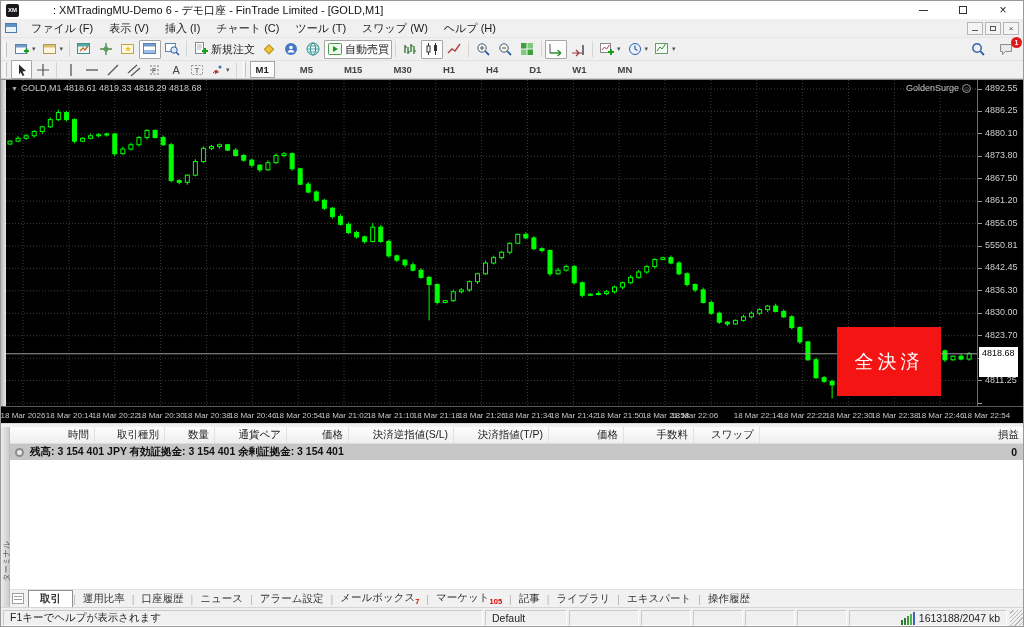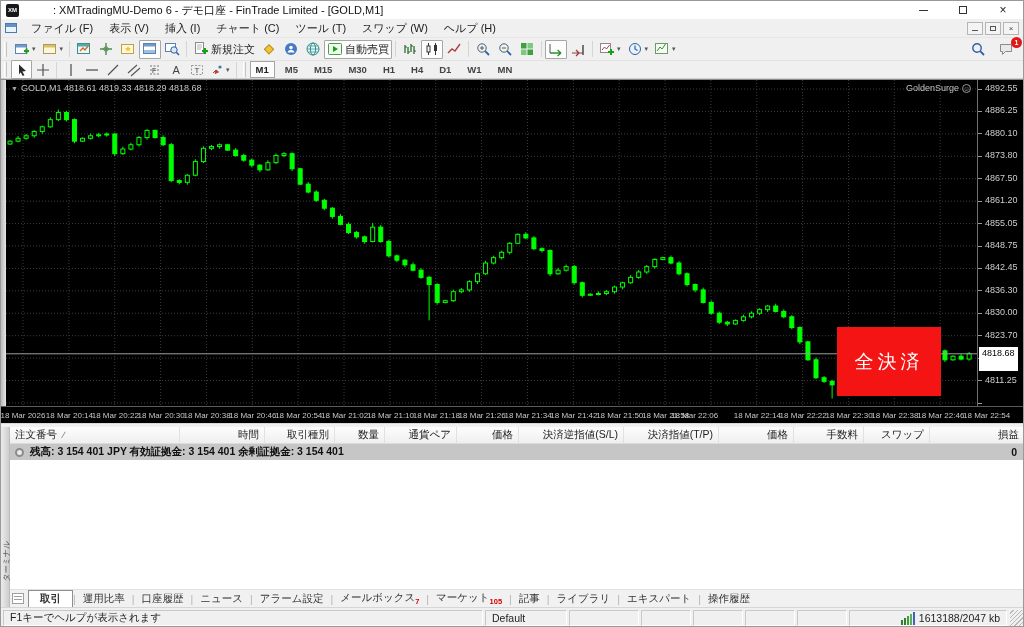--- a/index.html
+++ b/index.html
@@ -40,21 +40,21 @@
   .tf-btn { height:17px; padding:0 5px; font-size:9.5px; color:#444; border:1px solid transparent; display:flex; align-items:center; font-weight:bold; }
   .tf-btn.pressed { border-color:#a6a6a6; background:#fcfcfc; color:#222; }
 
   
   .chart-region { position:absolute; top:78px; left:0; width:1024px; height:344px; background:#000; border-top:1px solid #8a8a8a; }
   .chart-left-edge { position:absolute; left:0; top:0; width:5px; height:344px; background:linear-gradient(90deg,#b9b9b9,#e7e7e7); }
   #plot { position:absolute; left:5px; top:0; width:971px; height:326px; }
   .price-axis { position:absolute; left:976px; top:0; width:48px; height:326px; background:#000; border-left:1px solid #6f6f6f; }
   .ptick { position:absolute; left:7px; font-size:9px; color:#cdcdcd; white-space:nowrap; font-family:"Liberation Sans",sans-serif; }
   .ptick-mark { position:absolute; left:0; width:4px; height:1px; background:#9a9a9a; }
-  .pcur { position:absolute; left:1px; height:24px; line-height:13px; background:#fff; color:#000; font-size:9px; padding:0 3px; z-index:3; }
+  .pcur { position:absolute; left:1px; height:30px; line-height:13px; background:#fff; color:#000; font-size:9px; padding:0 3px; z-index:3; }
   .time-axis { position:absolute; left:0; top:326px; width:1024px; height:18px; background:#000; border-top:1px solid #5a5a5a; }
   .tlabel { position:absolute; top:4px; width:46px; text-align:center; font-size:8px; color:#c6c6c6; white-space:nowrap; }
   .ohlc-label { position:absolute; left:10px; top:3px; font-size:9px; color:#c4c4c4; z-index:2; }
   .ohlc-label .tri { font-size:7px; color:#9f9f9f; margin-right:3px; }
   .ea-label { position:absolute; right:54px; top:3px; font-size:9px; color:#c4c4c4; z-index:2; display:flex; align-items:center; gap:3px; }
   .ea-smiley { width:9px; height:9px; border:1px solid #9a9a9a; border-radius:50%; color:#9a9a9a; font-size:7px; line-height:7px; text-align:center; }
   .close-all { position:absolute; left:836px; top:247px; width:104px; height:69px; background:#f41414; border:none; color:#fff; font-size:19px; letter-spacing:4px; z-index:5; display:flex; align-items:center; justify-content:center; cursor:pointer; font-family:"Liberation Sans",sans-serif; }
 
   
   .splitter { position:absolute; top:422px; left:0; width:1024px; height:4px; background:#f0f0f0; border-top:1px solid #d9d9d9; }
@@ -367,21 +367,21 @@
     </span>
     <span class="tb-btn">
       <svg width="14" height="14">
           <path d="M3 10l3-3M6 7l-1 3.5L8.5 9z" fill="#b04040" stroke="#b04040"></path>
           <circle cx="10" cy="4" r="1.6" fill="#3a7ab4"></circle>
         </svg>
         <span class="caret">▾</span>
     </span>
     <span class="tb-sep"></span>
     <span class="grip"></span>
-    <div id="tf-buttons" style="display:flex; gap:4px;">
+    <div id="tf-buttons" style="display:flex; gap:19px;">
         <span class="tf-btn pressed">M1</span>
         <span class="tf-btn">M5</span>
         <span class="tf-btn">M15</span>
         <span class="tf-btn">M30</span>
         <span class="tf-btn">H1</span>
         <span class="tf-btn">H4</span>
         <span class="tf-btn">D1</span>
         <span class="tf-btn">W1</span>
         <span class="tf-btn">MN</span>
       </div>
@@ -685,21 +685,21 @@
         <div class="ptick" style="top: 47.8571px;">4880.10</div>
         <div class="ptick-mark" style="top: 75.7857px;"></div>
         <div class="ptick" style="top: 70.2857px;">4873.80</div>
         <div class="ptick-mark" style="top: 98.2143px;"></div>
         <div class="ptick" style="top: 92.7143px;">4867.50</div>
         <div class="ptick-mark" style="top: 120.643px;"></div>
         <div class="ptick" style="top: 115.143px;">4861.20</div>
         <div class="ptick-mark" style="top: 143.071px;"></div>
         <div class="ptick" style="top: 137.571px;">4855.05</div>
         <div class="ptick-mark" style="top: 165.5px;"></div>
-        <div class="ptick" style="top: 160px;">4848.75</div>
+        <div class="ptick" style="top: 160px;">5550.81</div>
         <div class="ptick-mark" style="top: 187.929px;"></div>
         <div class="ptick" style="top: 182.429px;">4842.45</div>
         <div class="ptick-mark" style="top: 210.357px;"></div>
         <div class="ptick" style="top: 204.857px;">4836.30</div>
         <div class="ptick-mark" style="top: 232.786px;"></div>
         <div class="ptick" style="top: 227.286px;">4830.00</div>
         <div class="ptick-mark" style="top: 255.214px;"></div>
         <div class="ptick" style="top: 249.714px;">4823.70</div>
         <div class="ptick-mark" style="top: 277.643px;"></div>
         <div class="ptick" style="top: 272.143px;">4817.40</div>
@@ -737,21 +737,20 @@
   </div>
 
   <div class="splitter"></div>
 
   <div class="terminal">
     <div class="side-grip">
       <span>ターミナル</span>
     </div>
     <div class="t-body">
       <div class="t-header" id="t-header">
-          <div class="t-col first" style="width: 170px;">注文番号<span class="sort-glyph">∕</span></div>
           <div class="t-col" style="width: 85px;">時間</div>
           <div class="t-col" style="width: 70px;">取引種別</div>
           <div class="t-col" style="width: 50px;">数量</div>
           <div class="t-col" style="width: 72px;">通貨ペア</div>
           <div class="t-col" style="width: 62px;">価格</div>
           <div class="t-col" style="width: 105px;">決済逆指値(S/L)</div>
           <div class="t-col" style="width: 95px;">決済指値(T/P)</div>
           <div class="t-col" style="width: 75px;">価格</div>
           <div class="t-col" style="width: 70px;">手数料</div>
           <div class="t-col" style="width: 66px;">スワップ</div>

